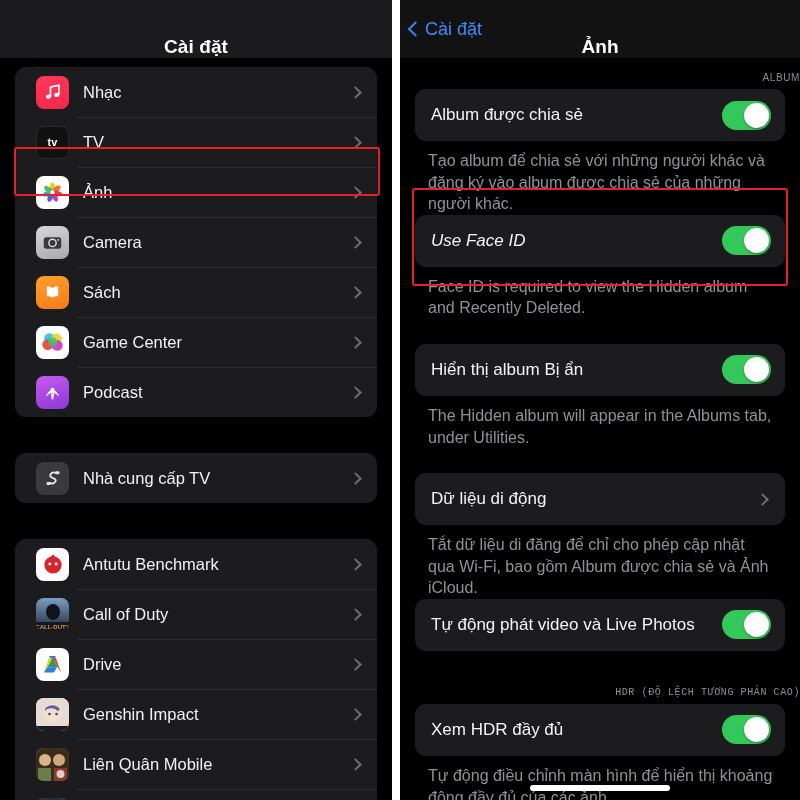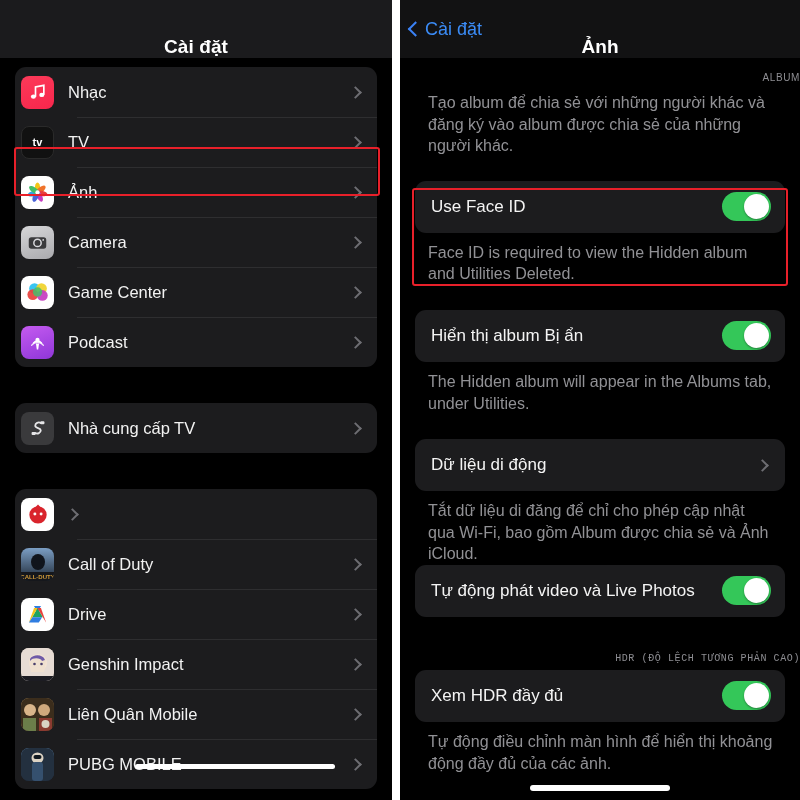--- a/index.html
+++ b/index.html
@@ -39,21 +39,21 @@
   }
   .nav-back .btxt { color: #3b8cf7; font-size: 18px; }
 
   
   .scroll { position: relative; height: 758px; overflow: hidden; }
   .group {
     margin: 0 15px; background: #1c1c1e; border-radius: 11px; overflow: hidden;
   }
   .row {
     display: flex; align-items: center; height: 50px;
-    padding-left: 6px; padding-right: 13px; position: relative;
+    padding-left: 21px; padding-right: 13px; position: relative;
   }
   .row + .row::before {
     content: ""; position: absolute; left: 62px; right: 0; top: 0;
     height: 1px; background: #2e2e30;
   }
   .appicon {
     width: 33px; height: 33px; border-radius: 8px; flex: 0 0 33px;
     margin-right: 14px; position: relative; overflow: hidden;
     display: flex; align-items: center; justify-content: center;
     font-size: 11px; color: #fff;
@@ -190,20 +190,29 @@
             <svg width="21" height="21" viewBox="0 0 24 24">
                 <rect x="2" y="6" width="20" height="13" rx="3" fill="#3a3a3c"></rect>
                 <circle cx="12" cy="12.5" r="4.2" fill="none" stroke="#d9d9dd" stroke-width="1.7"></circle>
                 <circle cx="18.5" cy="9" r="1" fill="#d9d9dd"></circle>
               </svg>
           </span>
           <span class="row-label">Camera</span>
           <span class="chevron"></span>
         </div>
 
+        <div class="row">
+          <span class="appicon ic-books">
+            <svg width="21" height="21" viewBox="0 0 24 24">
+                <path d="M12 7c-2-1.6-4.2-2-6.5-1.8v11C7.8 16 10 16.4 12 18zM12 7c2-1.6 4.2-2 6.5-1.8v11C16.2 16 14 16.4 12 18z" fill="#fff"></path>
+              </svg>
+          </span>
+          <span class="row-label">Sách</span>
+          <span class="chevron"></span>
+        </div>
 
         <div class="row">
           <span class="appicon ic-gamecenter">
             <svg width="26" height="26" viewBox="0 0 30 30">
               <circle cx="11" cy="11" r="6.2" fill="#28c0f0" opacity=".92"></circle>
               <circle cx="19" cy="11" r="6.2" fill="#f0d32a" opacity=".92"></circle>
               <circle cx="9" cy="18" r="6.2" fill="#e8403c" opacity=".92"></circle>
               <circle cx="20" cy="19" r="6.2" fill="#c53cc0" opacity=".92"></circle>
               <circle cx="14.5" cy="15" r="5.4" fill="#45bf6a" opacity=".85"></circle>
             </svg>
@@ -244,20 +253,21 @@
 
         <div class="row">
           <span class="appicon ic-antutu">
             <svg width="26" height="26" viewBox="0 0 30 30">
                 <circle cx="15" cy="16" r="10" fill="#d9242c"></circle>
                 <path d="M15 4c3 2.5 4 5 3.6 7.4-1.4-1.6-2.5-2-3.6-2.2-1.1.2-2.2.6-3.6 2.2C11 9 12 6.5 15 4z" fill="#d9242c"></path>
                 <circle cx="11.4" cy="15" r="1.7" fill="#fff"></circle>
                 <circle cx="18.6" cy="15" r="1.7" fill="#fff"></circle>
               </svg>
           </span>
+          <span class="row-label">Antutu Benchmark</span>
           <span class="chevron"></span>
         </div>
 
         <div class="row">
           <span class="appicon ic-cod">
             <svg width="33" height="33" viewBox="0 0 33 33">
                 <ellipse cx="17" cy="14" rx="7" ry="8" fill="#10141c"></ellipse>
                 <rect x="0" y="24" width="33" height="9" fill="#15171c"></rect>
                 <text x="16.5" y="30.5" font-size="6" fill="#cf9a3a" text-anchor="middle" font-family="Liberation Sans, sans-serif" font-weight="bold">CALL·DUTY</text>
               </svg>
@@ -339,29 +349,35 @@
         <span class="chev"></span>
         <span class="btxt">Cài đặt</span>
       </span>
       <span class="nav-title">Ảnh</span>
     </div>
 
     <div class="scroll">
 
       <div class="sec-header">ALBUM</div>
 
+      <div class="cell">
+        <span class="cell-label">Album được chia sẻ</span>
+        <span class="toggle">
+            <span class="knob"></span>
+          </span>
+      </div>
       <div class="footnote">Tạo album để chia sẻ với những người khác và đăng ký vào album được chia sẻ của những người khác.</div>
 
-      <div class="cell" style="margin-top:24px;">
+      <div class="cell" style="font-style:italic;">
         <span class="cell-label">Use Face ID</span>
         <span class="toggle">
             <span class="knob"></span>
           </span>
       </div>
-      <div class="footnote">Face ID is required to view the Hidden album and Utilities Deleted.</div>
+      <div class="footnote">Face ID is required to view the Hidden album and Recently Deleted.</div>
 
       <div class="cell" style="margin-top:25px;">
         <span class="cell-label">Hiển thị album Bị ẩn</span>
         <span class="toggle">
             <span class="knob"></span>
           </span>
       </div>
       <div class="footnote">The Hidden album will appear in the Albums tab, under Utilities.</div>
 
       <div class="cell" style="margin-top:25px;">

